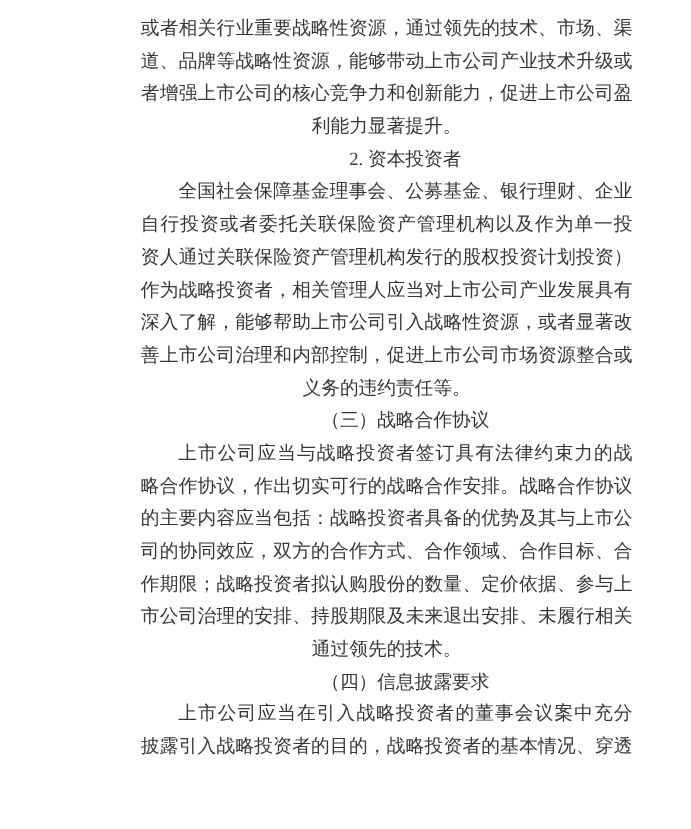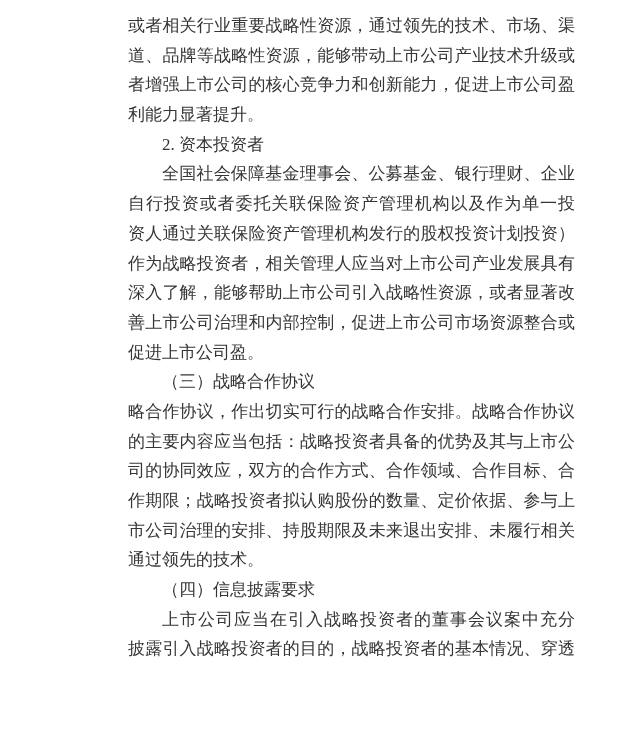--- a/index.html
+++ b/index.html
@@ -28,21 +28,21 @@
     width: 447px;
     font-size: 17px;
     color: var(--text-color, #353535);
     font-family: "Liberation Serif", "DejaVu Serif", serif;
   }
   .line {
     height: 29.7px;
     line-height: 29.7px;
     white-space: nowrap;
     overflow: visible;
-    text-align: left;
+    text-align: center;
   }
   
   .line.fill {
     white-space: normal;
     text-align: justify;
     text-align-last: justify;
     -moz-text-align-last: justify;
   }
   .line.indent {
     text-indent: 2em;
@@ -57,22 +57,23 @@
       <div class="line fill">道、品牌等战略性资源，能够带动上市公司产业技术升级或</div>
       <div class="line fill">者增强上市公司的核心竞争力和创新能力，促进上市公司盈</div>
       <div class="line">利能力显著提升。</div>
       <div class="line indent">2. 资本投资者</div>
       <div class="line indent fill">全国社会保障基金理事会、公募基金、银行理财、企业</div>
       <div class="line fill">自行投资或者委托关联保险资产管理机构以及作为单一投</div>
       <div class="line fill">资人通过关联保险资产管理机构发行的股权投资计划投资）</div>
       <div class="line fill">作为战略投资者，相关管理人应当对上市公司产业发展具有</div>
       <div class="line fill">深入了解，能够帮助上市公司引入战略性资源，或者显著改</div>
       <div class="line fill">善上市公司治理和内部控制，促进上市公司市场资源整合或</div>
-      <div class="line">促进上市公司盈。</div>
+      <div class="line">义务的违约责任等。</div>
       <div class="line indent">（三）战略合作协议</div>
+      <div class="line indent fill">上市公司应当与战略投资者签订具有法律约束力的战</div>
       <div class="line fill">略合作协议，作出切实可行的战略合作安排。战略合作协议</div>
       <div class="line fill">的主要内容应当包括：战略投资者具备的优势及其与上市公</div>
       <div class="line fill">司的协同效应，双方的合作方式、合作领域、合作目标、合</div>
       <div class="line fill">作期限；战略投资者拟认购股份的数量、定价依据、参与上</div>
       <div class="line fill">市公司治理的安排、持股期限及未来退出安排、未履行相关</div>
       <div class="line">通过领先的技术。</div>
       <div class="line indent">（四）信息披露要求</div>
       <div class="line indent fill">上市公司应当在引入战略投资者的董事会议案中充分</div>
       <div class="line fill">披露引入战略投资者的目的，战略投资者的基本情况、穿透</div>
     </div>

